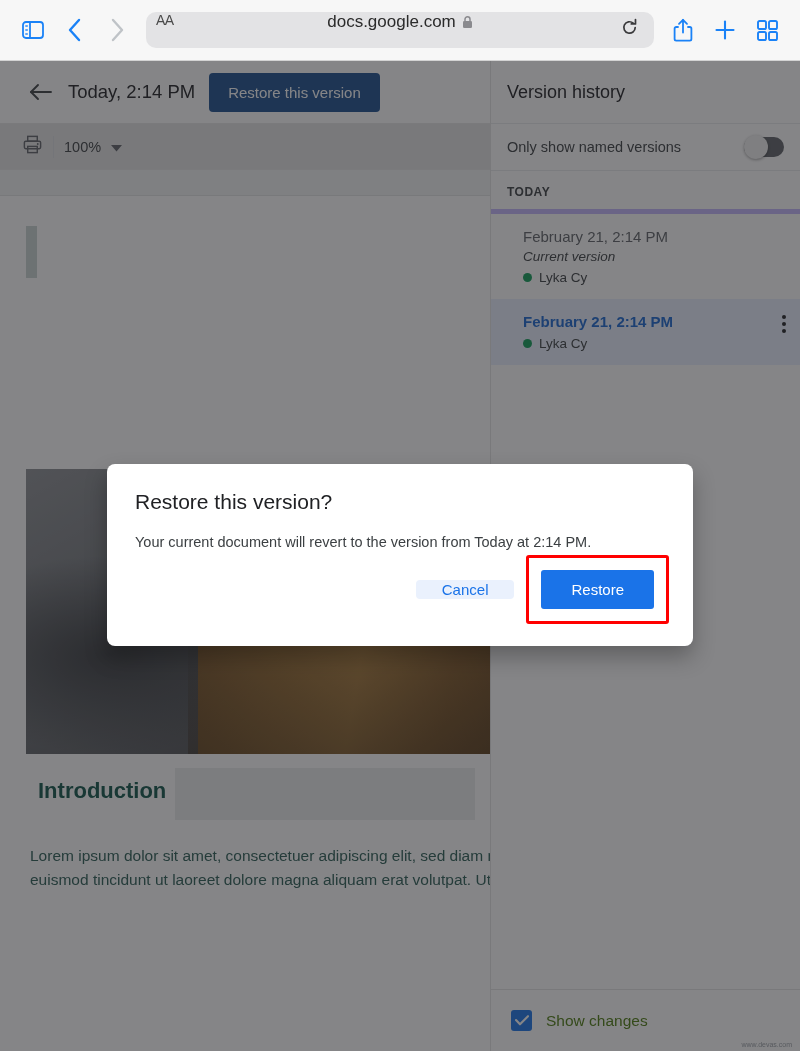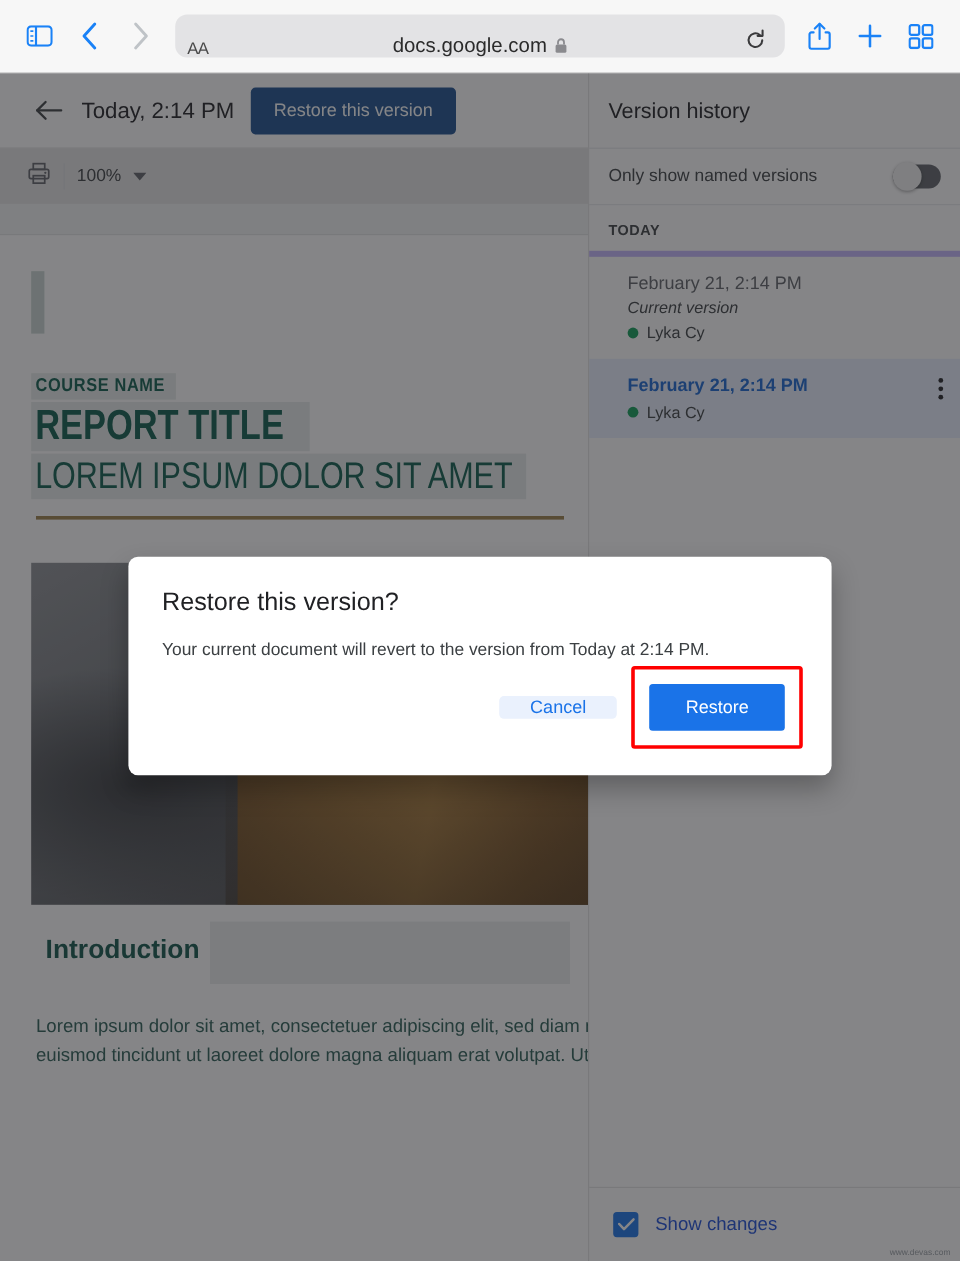--- a/index.html
+++ b/index.html
@@ -18,21 +18,21 @@
     border-bottom: 1px solid #d3d3d3;
     display: flex; align-items: center; padding: 0 14px; gap: 4px;
   }
   .chrome-btn {
     width: 38px; height: 38px; display: flex; align-items: center;
     justify-content: center; flex: none;
   }
   .addr-wrap {
     flex: 1 1 auto; height: 36px; margin: 0 6px;
     background: #e3e3e5; border-radius: 10px;
-    display: flex; align-items: flex-end; position: relative; padding: 0 10px;
+    display: flex; align-items: flex-start; position: relative; padding: 0 10px;
   }
   .aa-btn { font-size: 14px; color: #4a4a4a; letter-spacing: -.5px; flex: none;
             font-family: "Liberation Sans", sans-serif; }
   .addr-center {
     position: absolute; left: 0; right: 0; text-align: center;
     font-size: 17px; color: #2b2b2b; pointer-events: none;
     display: flex; align-items: center; justify-content: center; gap: 6px;
   }
   .reload-btn {
     margin-left: auto; width: 30px; height: 30px; display: flex;
@@ -186,21 +186,21 @@
   .vh-kebab i { width: 4px; height: 4px; border-radius: 50%; background: #202124; display:block; }
   .vh-spacer { flex: 1 1 auto; }
   .vh-footer {
     height: 62px; border-top: 1px solid #e4e4e4; display: flex;
     align-items: center; gap: 14px; padding: 0 20px;
   }
   .cbox {
     width: 21px; height: 21px; border-radius: 3px; background: #1a73e8;
     display: flex; align-items: center; justify-content: center; flex: none;
   }
-  .cb-label { font-size: 15.5px; color: #1d4ed8; }
+  .cb-label { font-size: 15.5px; color: #4d7c0f; }
   .watermark {
     position: absolute; right: 8px; bottom: 3px; font-size: 7px; color: #9aa0a6;
   }
 
   
   .scrim {
     position: absolute; left: 0; top: 61px; width: 800px; height: 990px;
     background: rgba(32,33,36,.55);
   }
   .dialog {
@@ -334,26 +334,20 @@
           <polygon points="0,1 11,1 5.5,7.5" fill="#5f6368"></polygon>
         </svg>
       </span>
     </div>
 
     <div class="doc-canvas">
       <div class="doc-page">
 
         <div class="accent-bar"></div>
 
-        <div class="doc-inner">
-          <div><span class="course-name hl">COURSE NAME</span></div>
-          <div><span class="report-title hl">REPORT TITLE</span></div>
-          <div><span class="report-sub hl">LOREM IPSUM DOLOR SIT AMET</span></div>
-          <div class="gold-rule"></div>
-        </div>
 
         <div class="doc-photo">
           <div class="ph-fog"></div>
           <div class="ph-body"></div>
           <div class="ph-collar"></div>
           <div class="ph-hood"></div>
           <div class="ph-shadow"></div>
         </div>
 
         <div class="intro-hl"></div>

